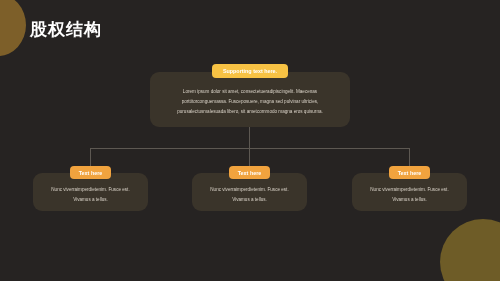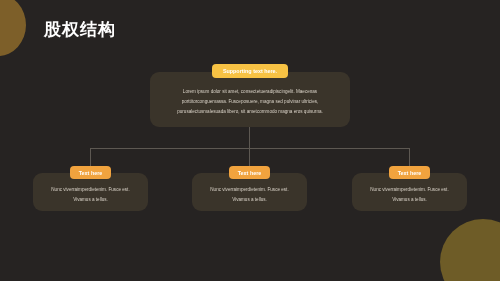--- a/index.html
+++ b/index.html
@@ -42,21 +42,20 @@
   #title {
     position: absolute;
     left: 30px;
     top: 21px;
     font-size: 17px;
     font-weight: bold;
     color: #ffffff;
     letter-spacing: 1px;
     line-height: 1.1;
     white-space: nowrap;
-    margin-left: 14px;
   }
 
   
   .line {
     position: absolute;
     background: #5d5852;
   }
   #line-root-down {
     left: 249px;
     top: 127px;

